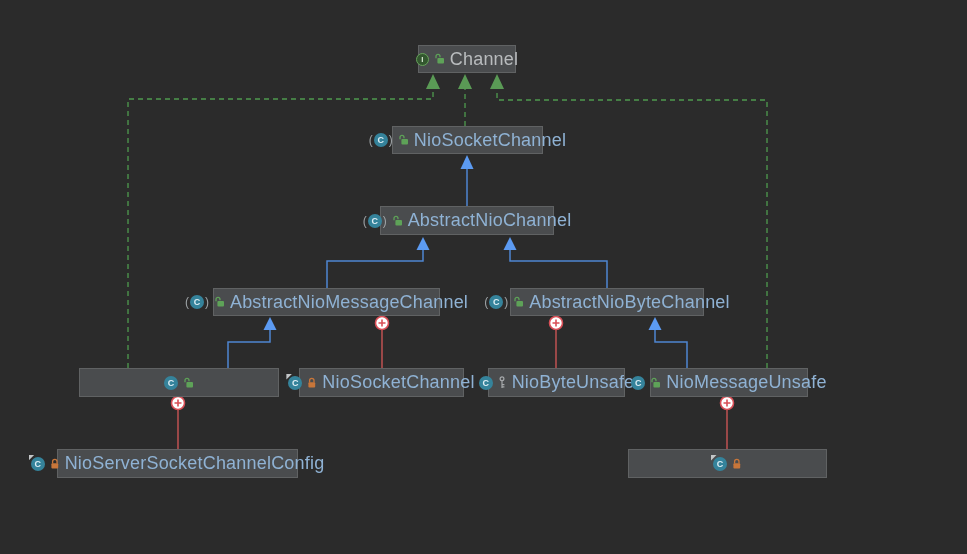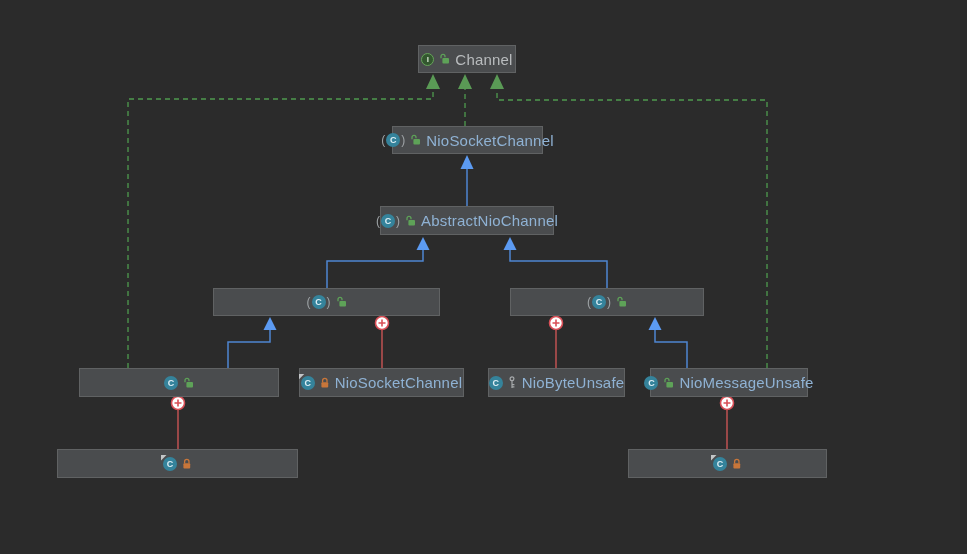--- a/index.html
+++ b/index.html
@@ -7,21 +7,21 @@
     position:relative;width:967px;height:554px;background:#2b2b2b;
     font-family:"Liberation Sans",sans-serif;overflow:hidden;
   }
   #edges{position:absolute;left:0;top:0;pointer-events:none;}
   .node{
     position:absolute;height:28px;box-sizing:border-box;
     background:#4a4c4e;border:1px solid #606263;
     display:flex;align-items:center;justify-content:center;gap:5px;
     white-space:nowrap;cursor:default;
   }
-  .node .label{font-size:15px;color:#8fb2d4;letter-spacing:.2px;text-align:right;}
+  .node .label{font-size:18px;color:#8fb2d4;letter-spacing:.2px;text-align:right;}
   .node .label.iface-label{color:#b9bcbe;}
   .cicon{
     position:relative;width:14px;height:14px;border-radius:50%;
     background:#35839b;color:#ddeef5;font-size:9px;font-weight:bold;
     display:inline-flex;align-items:center;justify-content:center;flex:0 0 auto;
   }
   .cicon.iface{background:#33572f;border:1.5px solid #66a35a;width:11px;height:11px;color:#d6e6d1;font-size:8px;}
   .paren{color:#9fa4a7;font-size:12px;line-height:14px;}
   .abstract-wrap{display:inline-flex;align-items:center;gap:1px;flex:0 0 auto;}
   .inner-mark{
@@ -127,34 +127,36 @@
         <span class="paren">(</span>
         <span class="cicon">C</span>
         <span class="paren">)</span>
       </span>
     <span class="licon">
       <svg width="11" height="12" viewBox="0 0 11 12">
           <path d="M2 5.2 V3.4 a2 2 0 0 1 4 0 V4.2" stroke="#5ea258" stroke-width="1.3" fill="none"></path>
           <rect x="3.4" y="5" width="6.6" height="5.6" rx="1" fill="#5ea258"></rect>
         </svg>
     </span>
+    <span class="label">AbstractNioMessageChannel</span>
   </div>
 
   <div class="node" style="left:510px;top:288px;width:194px;">
     <span class="abstract-wrap">
         <span class="paren">(</span>
         <span class="cicon">C</span>
         <span class="paren">)</span>
       </span>
     <span class="licon">
       <svg width="11" height="12" viewBox="0 0 11 12">
           <path d="M2 5.2 V3.4 a2 2 0 0 1 4 0 V4.2" stroke="#5ea258" stroke-width="1.3" fill="none"></path>
           <rect x="3.4" y="5" width="6.6" height="5.6" rx="1" fill="#5ea258"></rect>
         </svg>
     </span>
+    <span class="label">AbstractNioByteChannel</span>
   </div>
 
   <div class="node" style="left:79px;top:368px;width:200px;height:29px;">
     <span class="cicon">C</span>
     <span class="licon">
       <svg width="11" height="12" viewBox="0 0 11 12">
           <path d="M2 5.2 V3.4 a2 2 0 0 1 4 0 V4.2" stroke="#5ea258" stroke-width="1.3" fill="none"></path>
           <rect x="3.4" y="5" width="6.6" height="5.6" rx="1" fill="#5ea258"></rect>
         </svg>
     </span>
@@ -194,20 +196,21 @@
   </div>
 
   <div class="node" style="left:57px;top:449px;width:241px;height:29px;">
     <span class="cicon"><span class="inner-mark"></span>C</span>
     <span class="licon">
       <svg width="10" height="12" viewBox="0 0 10 12">
           <path d="M2.6 5.4 V3.6 a2.2 2.2 0 0 1 4.4 0 V5.4" stroke="#c8763a" stroke-width="1.3" fill="none"></path>
           <rect x="1.4" y="5.2" width="6.8" height="5.4" rx="1" fill="#c8763a"></rect>
         </svg>
     </span>
+    <span class="label">NioServerSocketChannelConfig</span>
   </div>
 
   <div class="node" style="left:628px;top:449px;width:199px;height:29px;">
     <span class="cicon"><span class="inner-mark"></span>C</span>
     <span class="licon">
       <svg width="10" height="12" viewBox="0 0 10 12">
           <path d="M2.6 5.4 V3.6 a2.2 2.2 0 0 1 4.4 0 V5.4" stroke="#c8763a" stroke-width="1.3" fill="none"></path>
           <rect x="1.4" y="5.2" width="6.8" height="5.4" rx="1" fill="#c8763a"></rect>
         </svg>
     </span>

